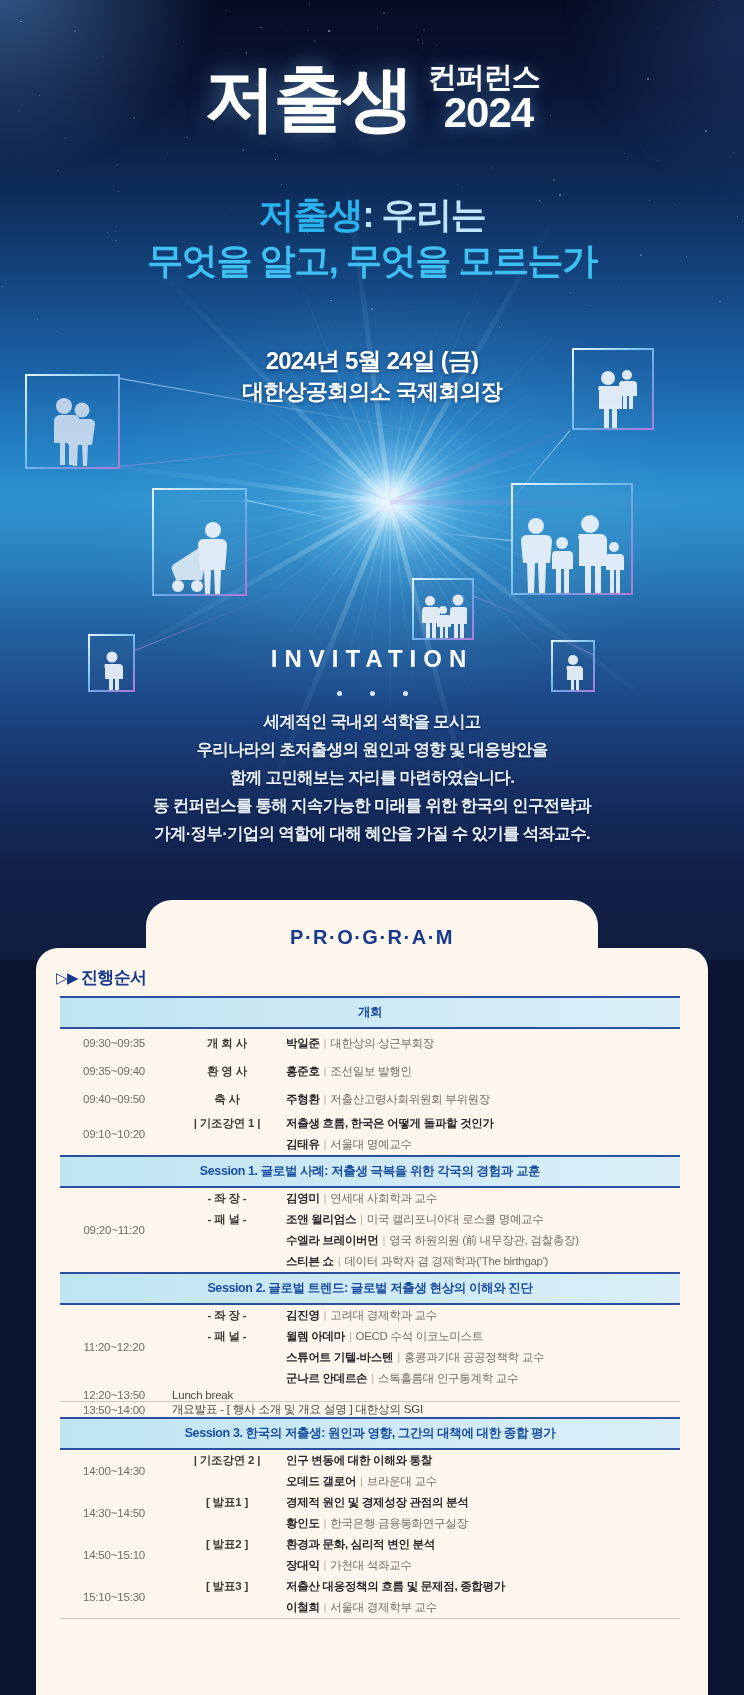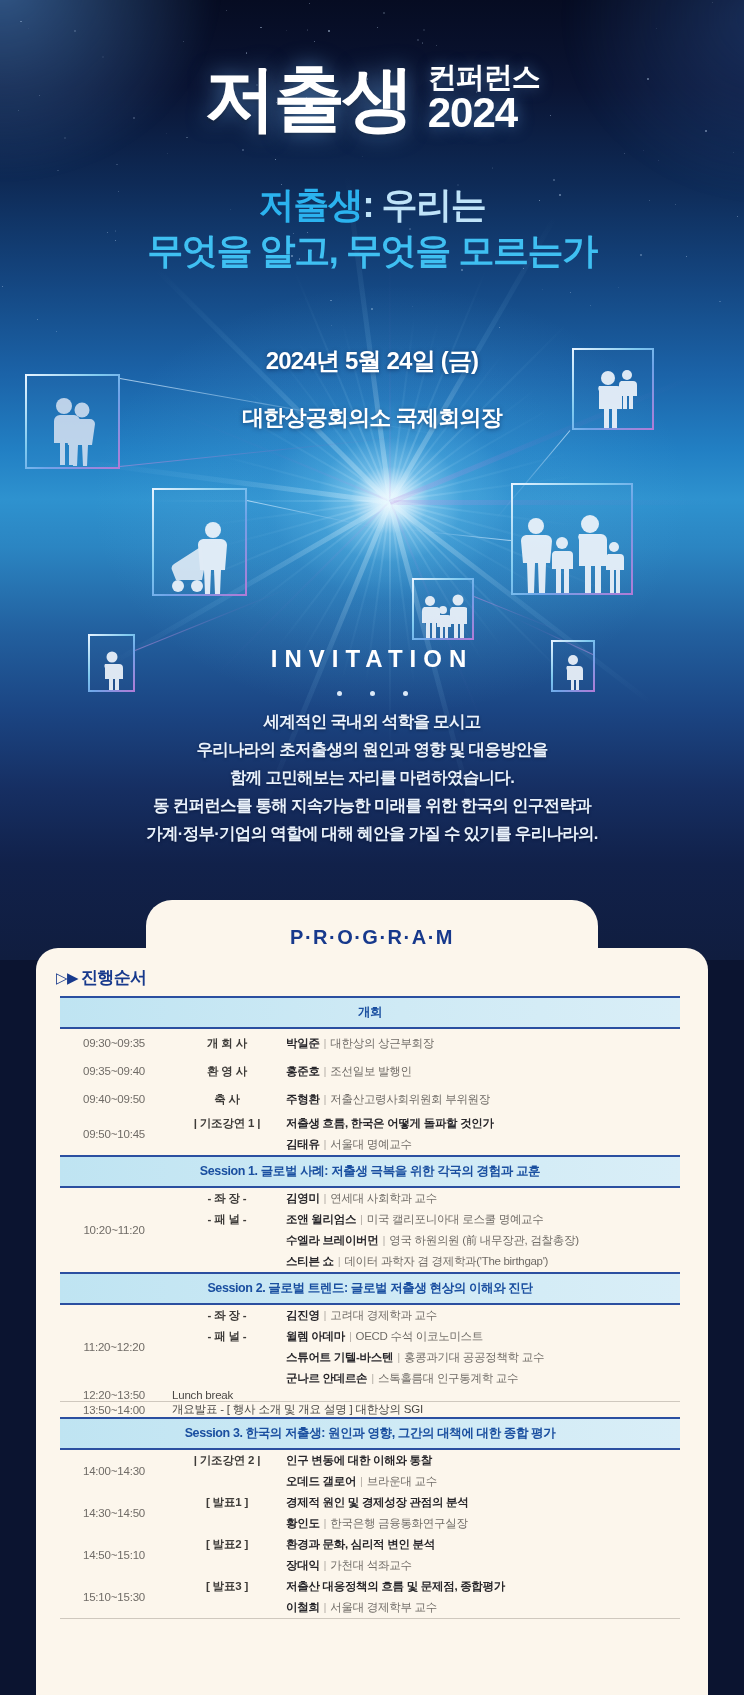--- a/index.html
+++ b/index.html
@@ -95,34 +95,34 @@
   .t-main{
     display:inline-block;vertical-align:middle;
     font-size:72px;font-weight:800;color:#fff;letter-spacing:-3px;
     text-shadow:0 0 22px rgba(120,190,255,.55), 0 2px 4px rgba(0,0,0,.35);
     line-height:1;
   }
   .t-side{display:inline-block;vertical-align:middle;margin-left:12px;text-align:left;}
   .t-conf{font-size:29px;font-weight:800;color:#fff;letter-spacing:-1px;line-height:1.05;
     text-shadow:0 0 14px rgba(120,190,255,.5);}
   .t-year{font-size:42px;font-weight:800;color:#fff;letter-spacing:-1px;line-height:1;
-    text-shadow:0 0 16px rgba(120,190,255,.5);}
-
-  .sub-wrap{position:absolute;left:0;top:182px;width:744px;text-align:center;}
+    text-shadow:0 0 16px rgba(120,190,255,.5);margin-left:16px;}
+
+  .sub-wrap{position:absolute;left:0;top:192px;width:744px;text-align:center;}
   .s1{font-size:36px;font-weight:700;line-height:1.28;letter-spacing:-1.4px;}
   .s1 .hl{color:#2bb3ef;}
   .s1 .lt{color:#bfe3f8;}
   .s2{font-size:36px;font-weight:700;line-height:1.28;letter-spacing:-1.4px;color:#3fc0f2;}
   .s-en{margin-top:4px;font-size:27px;font-weight:400;color:#bcd9ef;letter-spacing:-.3px;}
 
   .date-wrap{position:absolute;left:0;top:345px;width:744px;text-align:center;}
   .d1{font-size:24px;font-weight:800;color:#ffffff;letter-spacing:-.8px;line-height:1.35;
     text-shadow:0 1px 4px rgba(0,20,60,.5);}
   .d2{font-size:22px;font-weight:800;color:#ffffff;letter-spacing:-.8px;line-height:1.35;
-    text-shadow:0 1px 4px rgba(0,20,60,.5);margin-top:26px;}
+    text-shadow:0 1px 4px rgba(0,20,60,.5);}
 
   
   .inv-wrap{position:absolute;left:0;top:645px;width:744px;text-align:center;}
   .inv-title{font-size:24px;font-weight:700;color:#ffffff;letter-spacing:7px;}
   .inv-dots{margin:9px 0 11px 0;}
   .inv-dots i{display:inline-block;width:5px;height:5px;border-radius:50%;background:#dbe9f8;margin:0 14px;}
   .inv-body p{margin:0 0 6px 0;font-size:16.5px;font-weight:700;color:#eaf2fb;letter-spacing:-.7px;
     text-shadow:0 1px 3px rgba(0,15,45,.55);}
 
   
@@ -453,21 +453,21 @@
     </div>
 
     <div class="inv-wrap">
       <div class="inv-title">INVITATION</div>
       <div class="inv-dots"><i></i><i></i><i></i></div>
       <div class="inv-body" id="inv-body">
           <p>세계적인 국내외 석학을 모시고</p>
           <p>우리나라의 초저출생의 원인과 영향 및 대응방안을</p>
           <p>함께 고민해보는 자리를 마련하였습니다.</p>
           <p>동 컨퍼런스를 통해 지속가능한 미래를 위한 한국의 인구전략과</p>
-          <p>가계·정부·기업의 역할에 대해 혜안을 가질 수 있기를 우리나라의.</p>
+          <p>가계·정부·기업의 역할에 대해 혜안을 가질 수 있기를 석좌교수.</p>
         </div>
     </div>
 
   </div>
 
   <div class="prog-tab">
     <div class="ptitle">P·R·O·G·R·A·M</div>
   </div>
   <div class="prog-panel"></div>
   <div class="prog-head">
@@ -494,39 +494,39 @@
           <td class="col-time">09:35~09:40</td>
           <td class="col-role">환 영 사</td>
           <td class="col-desc"><span class="nm">홍준호</span><span class="sep">|</span><span class="aff">조선일보 발행인</span></td>
         </tr>
         <tr class="row">
           <td class="col-time">09:40~09:50</td>
           <td class="col-role">축    사</td>
           <td class="col-desc"><span class="nm">주형환</span><span class="sep">|</span><span class="aff">저출산고령사회위원회 부위원장</span></td>
         </tr>
         <tr class="row-tight">
-          <td class="col-time" rowspan="2">09:50~10:45</td>
+          <td class="col-time" rowspan="2">09:10~10:20</td>
           <td class="col-role">| 기조강연 1 |</td>
           <td class="col-desc"><span class="ttl">저출생 흐름, 한국은 어떻게 돌파할 것인가</span></td>
         </tr>
         <tr class="row-tight">
           <td class="col-role"></td>
           <td class="col-desc"><span class="nm">김태유</span><span class="sep">|</span><span class="aff">서울대 명예교수</span></td>
         </tr>
         <tr class="band-line-top">
           <td colspan="3"></td>
         </tr>
         <tr>
           <td colspan="3" class="band">Session 1. 글로벌 사례: 저출생 극복을 위한 각국의 경험과 교훈</td>
         </tr>
         <tr class="band-line-bot">
           <td colspan="3"></td>
         </tr>
         <tr class="row-tight">
-          <td class="col-time" rowspan="4">10:20~11:20</td>
+          <td class="col-time" rowspan="4">09:20~11:20</td>
           <td class="col-role">- 좌        장 -</td>
           <td class="col-desc"><span class="nm">김영미</span><span class="sep">|</span><span class="aff">연세대 사회학과 교수</span></td>
         </tr>
         <tr class="row-tight">
           <td class="col-role">- 패        널 -</td>
           <td class="col-desc"><span class="nm">조앤 윌리엄스</span><span class="sep">|</span><span class="aff">미국 캘리포니아대 로스쿨 명예교수</span></td>
         </tr>
         <tr class="row-tight">
           <td class="col-role"></td>
           <td class="col-desc"><span class="nm">수엘라 브레이버먼</span><span class="sep">|</span><span class="aff">영국 하원의원 (前 내무장관, 검찰총장)</span></td>

